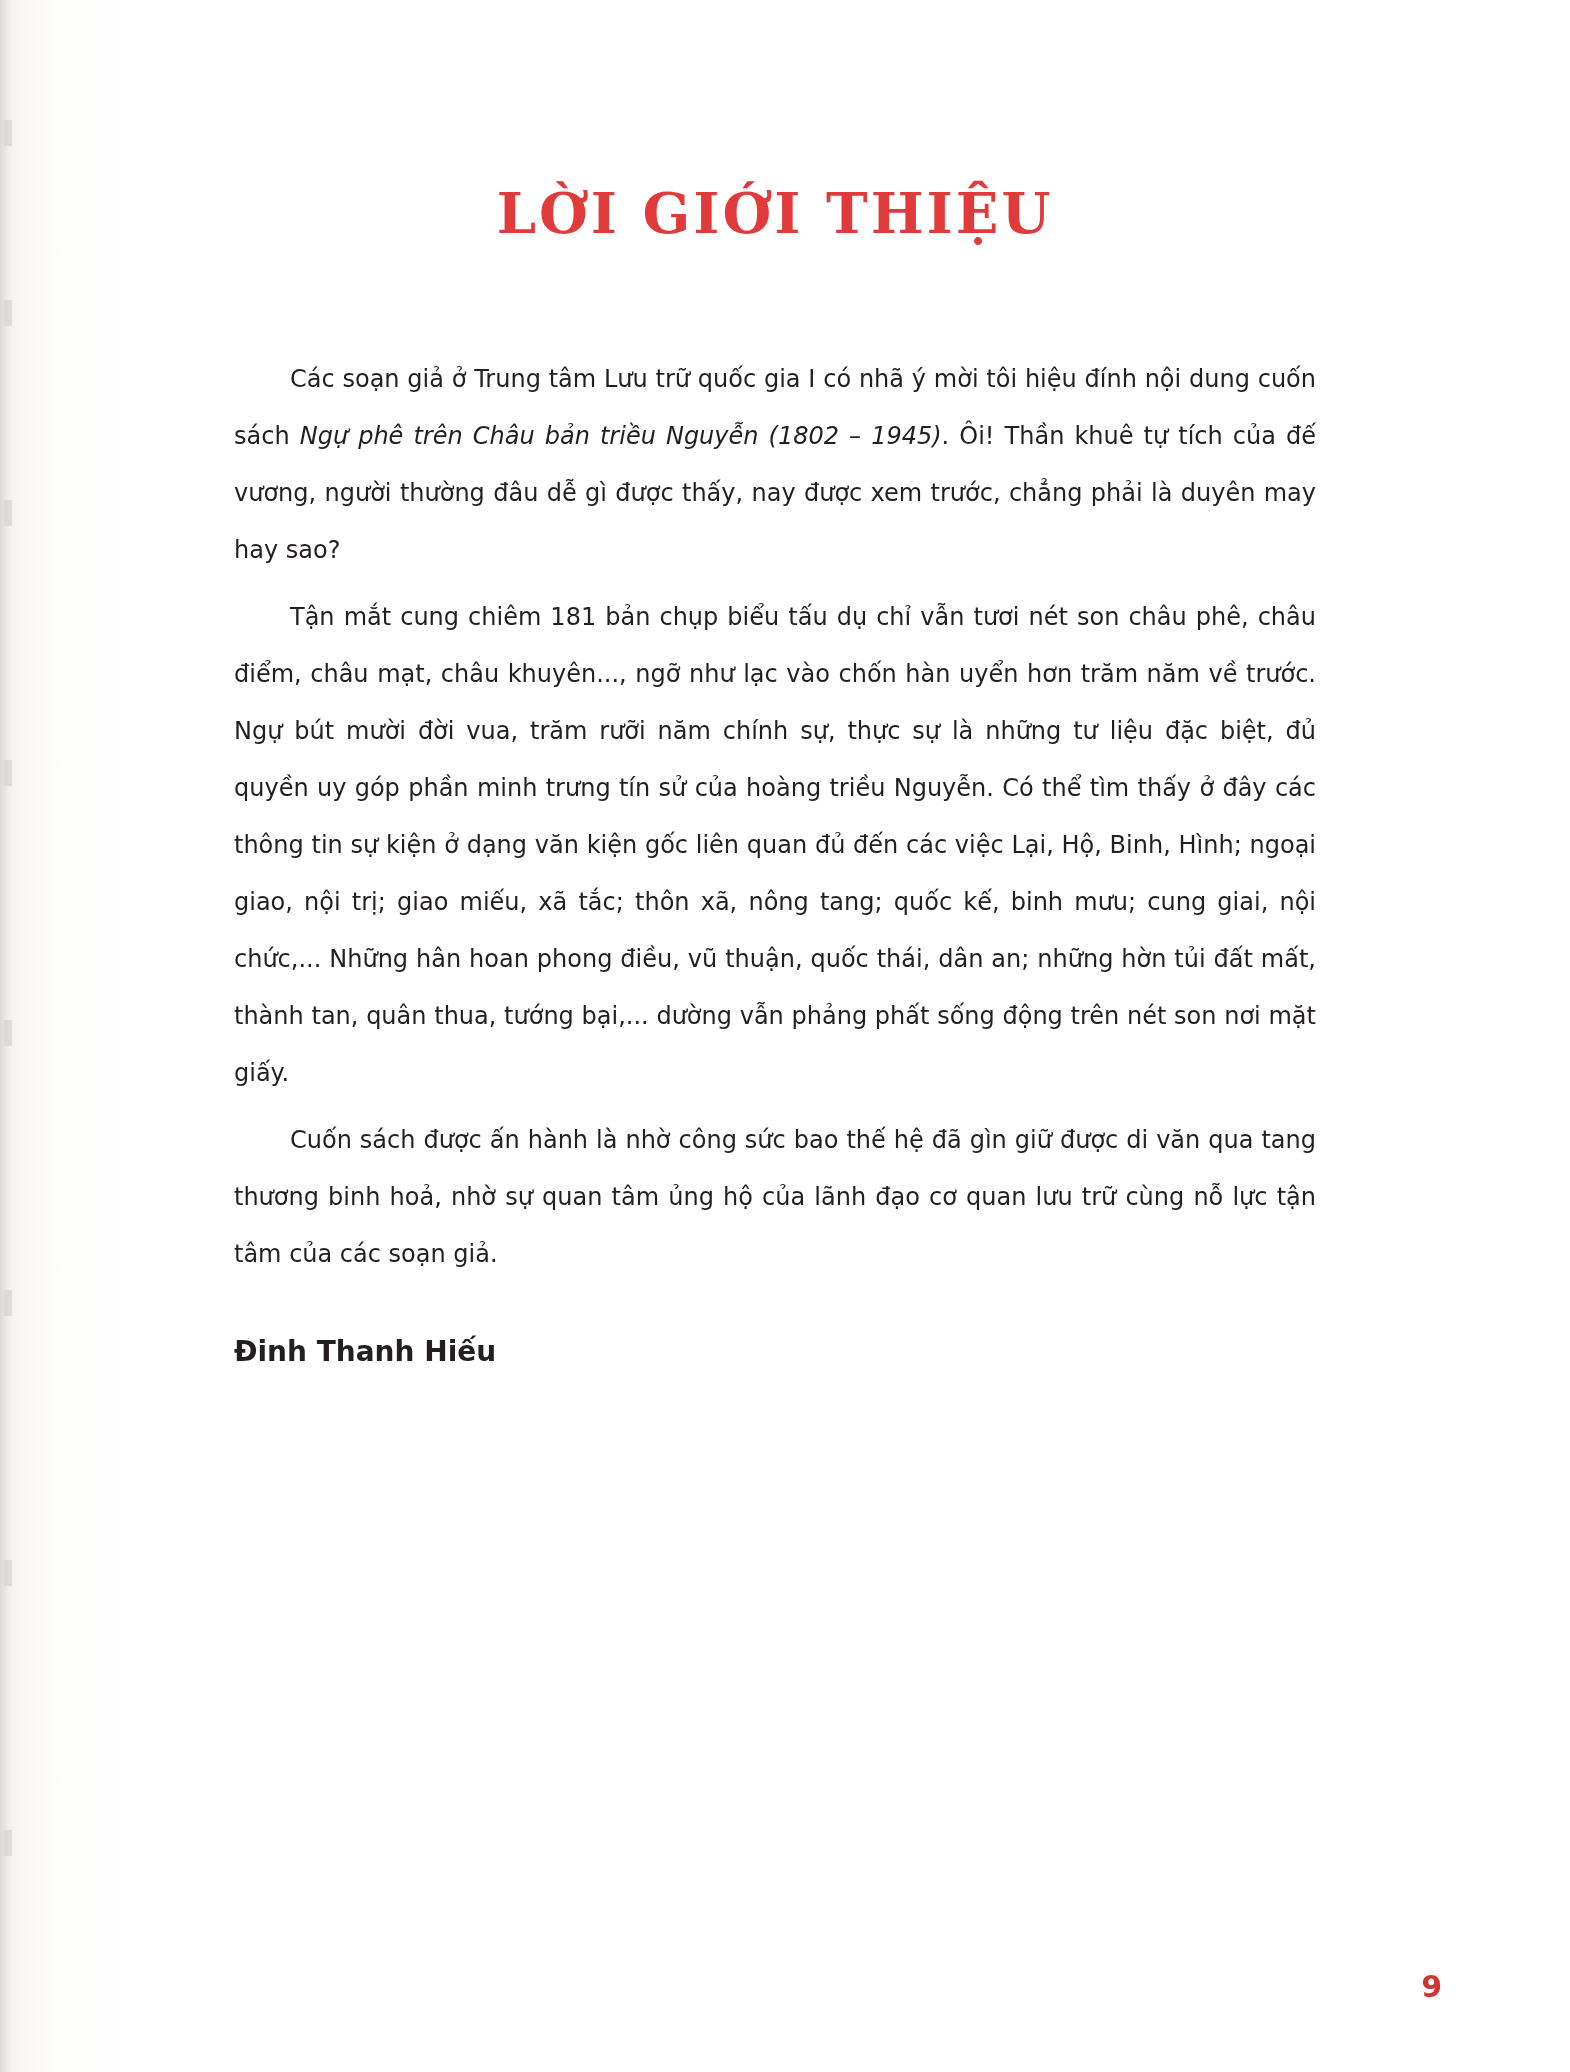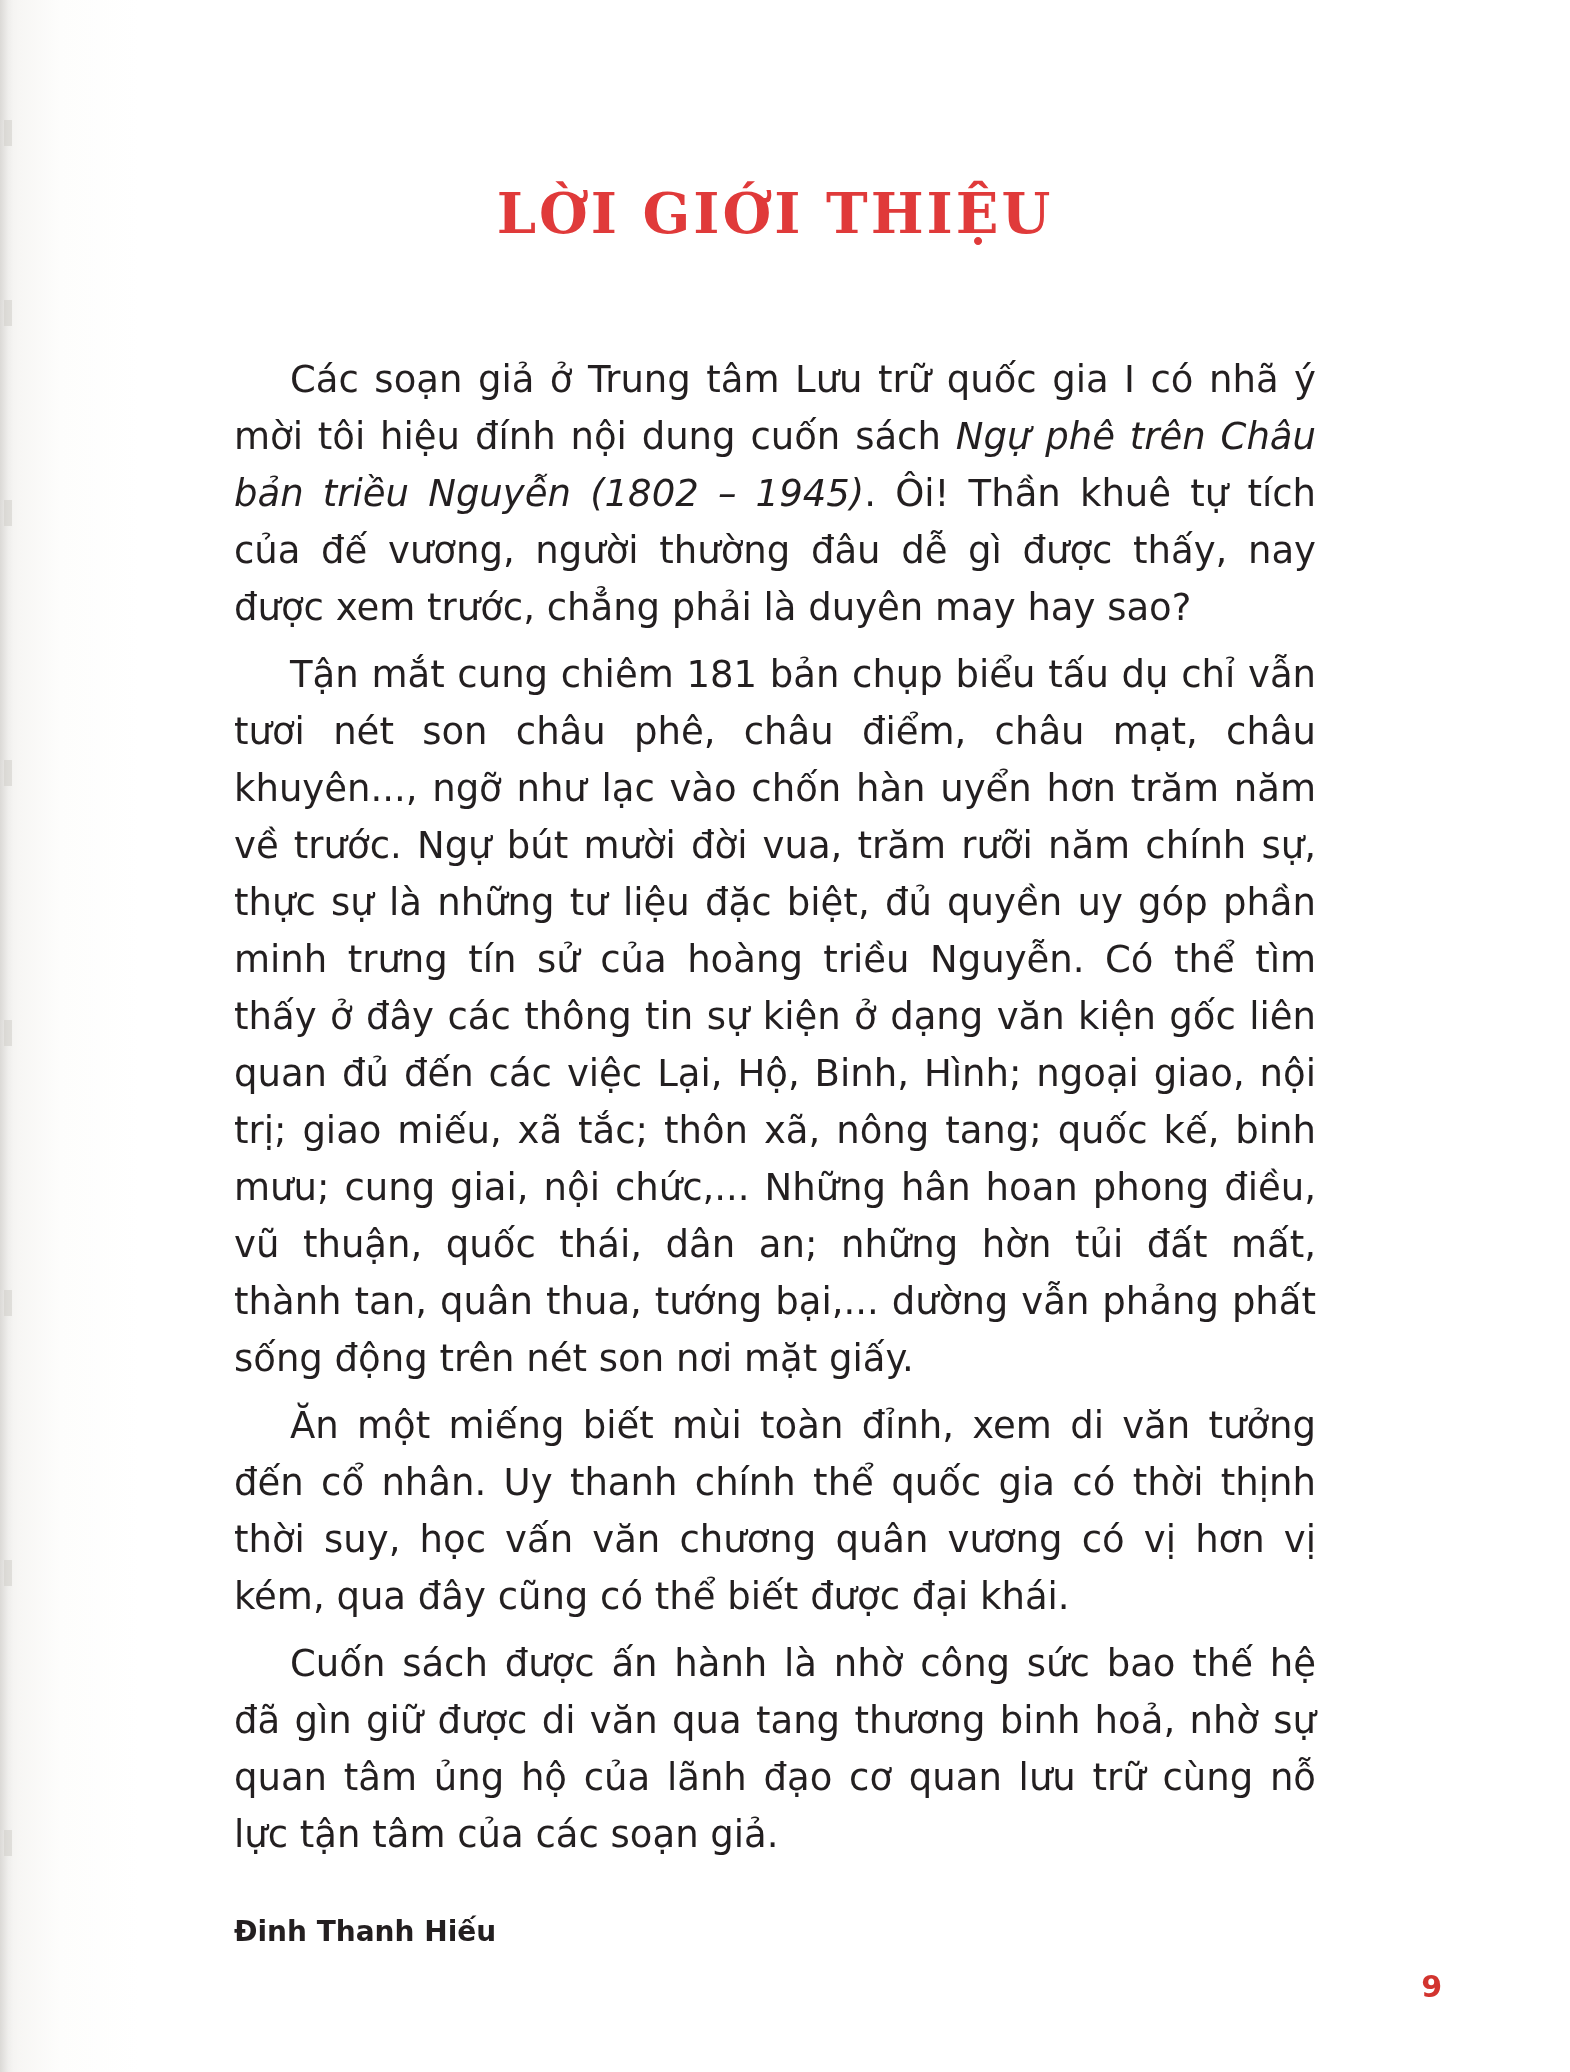--- a/index.html
+++ b/index.html
@@ -66,21 +66,21 @@
     font-family: "DejaVu Serif", serif;
     font-weight: 700;
     font-size: 56px;
     letter-spacing: 3px;
     line-height: 1.1;
   }
 
   .body-text {
     margin-top: 106px;
     color: #231f20;
-    font-size: 37px;
+    font-size: 24px;
     line-height: 57px;
     text-align: justify;
     text-justify: inter-word;
     font-family: "DejaVu Sans", sans-serif;
     font-weight: 400;
   }
 
   .para {
     margin: 0 0 10px 0;
     text-indent: 56px;
@@ -125,21 +125,20 @@
     <i style="top:1560px"></i>
     <i style="top:1830px"></i>
   </div>
 
   <div class="content">
     <h1 class="doc-title" style="color: rgb(224, 58, 58);">LỜI GIỚI THIỆU</h1>
 
     <div class="body-text">
       <p class="para" id="p1">Các soạn giả ở Trung tâm Lưu trữ quốc gia I có nhã ý mời tôi hiệu đính nội dung cuốn sách <em>Ngự phê trên Châu bản triều Nguyễn (1802 – 1945)</em>. Ôi! Thần khuê tự tích của đế vương, người thường đâu dễ gì được thấy, nay được xem trước, chẳng phải là duyên may hay sao?</p>
       <p class="para" id="p2">Tận mắt cung chiêm 181 bản chụp biểu tấu dụ chỉ vẫn tươi nét son châu phê, châu điểm, châu mạt, châu khuyên..., ngỡ như lạc vào chốn hàn uyển hơn trăm năm về trước. Ngự bút mười đời vua, trăm rưỡi năm chính sự, thực sự là những tư liệu đặc biệt, đủ quyền uy góp phần minh trưng tín sử của hoàng triều Nguyễn. Có thể tìm thấy ở đây các thông tin sự kiện ở dạng văn kiện gốc liên quan đủ đến các việc Lại, Hộ, Binh, Hình; ngoại giao, nội trị; giao miếu, xã tắc; thôn xã, nông tang; quốc kế, binh mưu; cung giai, nội chức,... Những hân hoan phong điều, vũ thuận, quốc thái, dân an; những hờn tủi đất mất, thành tan, quân thua, tướng bại,... dường vẫn phảng phất sống động trên nét son nơi mặt giấy.</p>
-      <p class="para" id="p3">Ăn một miếng biết mùi toàn đỉnh, xem di văn tưởng đến cổ nhân. Uy thanh chính thể quốc gia có thời thịnh thời suy, học vấn văn chương quân vương có vị hơn vị kém, qua đây cũng có thể biết được đại khái.</p>
       <p class="para" id="p5">Cuốn sách được ấn hành là nhờ công sức bao thế hệ đã gìn giữ được di văn qua tang thương binh hoả, nhờ sự quan tâm ủng hộ của lãnh đạo cơ quan lưu trữ cùng nỗ lực tận tâm của các soạn giả.</p>
     </div>
 
     <div class="signature">Đinh Thanh Hiếu</div>
   </div>
 
   <div class="page-number" style="color: rgb(210, 52, 47);">9</div>
 </div>
 
 </body></html>

